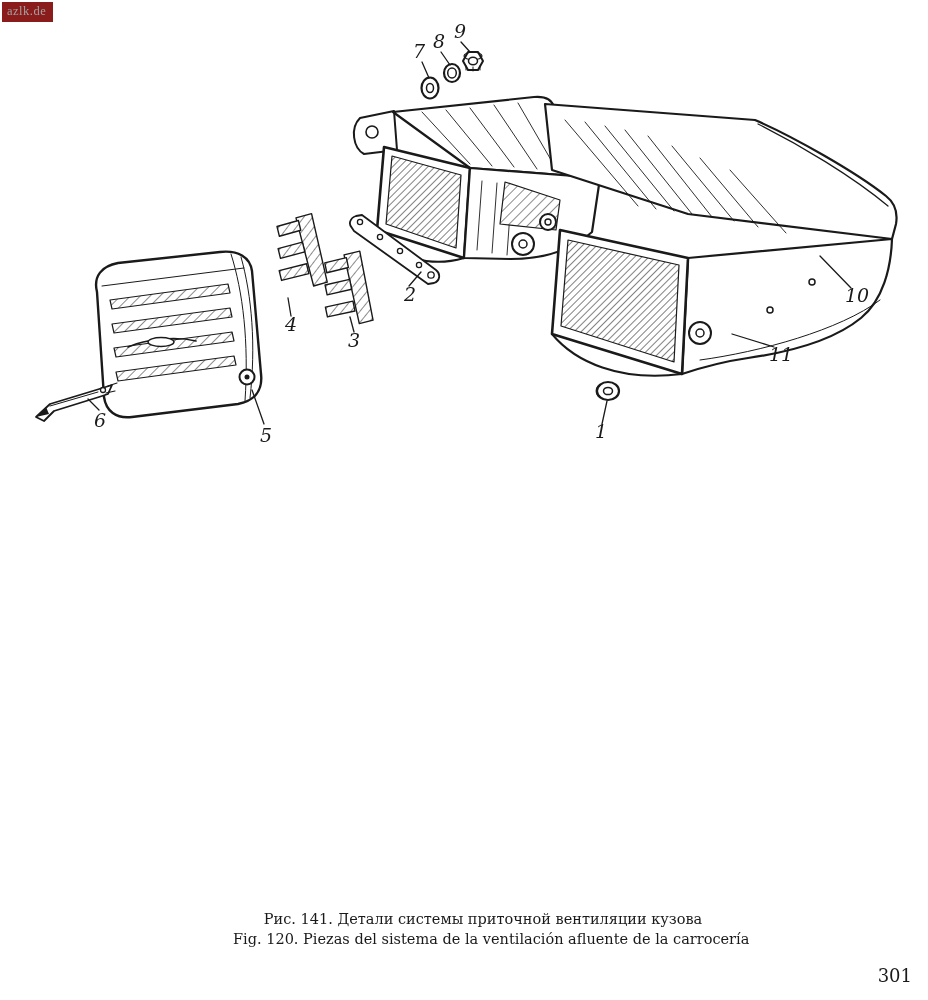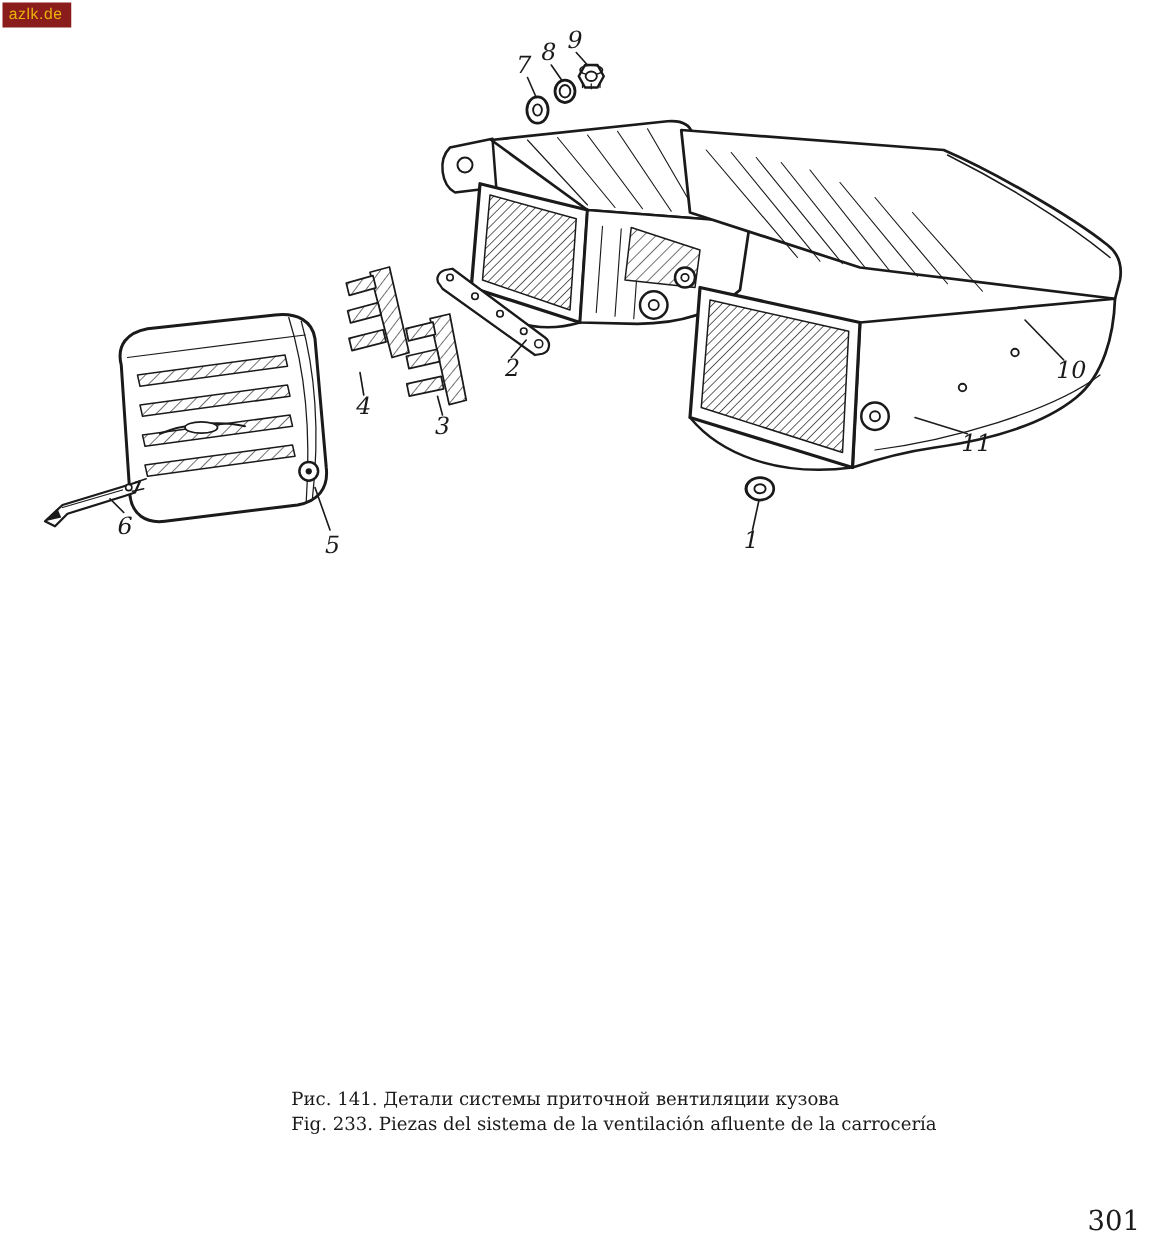--- a/index.html
+++ b/index.html
@@ -8,22 +8,22 @@
     background: #ffffff;
     position: relative;
     overflow: hidden;
     font-family: "DejaVu Serif", "Liberation Serif", serif;
     color: #1a1a1a;
   }
   .page { position: absolute; inset: 0; }
 
   .watermark {
     position: absolute; left: 2px; top: 2px;
-    background: #8a1c1c; color: #eab308;
-    font-family: Liberation Sans, sans-serif;
+    background: #8a1c1c; color: #a3a3a3;
+    font-family: Liberation Serif, serif;
     font-size: 12.5px; line-height: 15px;
     padding: 2px 7px 3px 5px;
     letter-spacing: 0.5px;
   }
 
   svg.figure { position: absolute; left: 0; top: 0; }
 
   .ln { fill: none;   stroke: #1a1a1a; }
   .fw { fill: #ffffff; stroke: #1a1a1a; }
   .fh { fill: url(#hatchDense); stroke: #1a1a1a; }
@@ -34,29 +34,30 @@
     font-style: italic;
     font-size: 19px;
     fill: #1a1a1a;
     text-anchor: middle;
   }
   svg path, svg line, svg circle, svg ellipse, svg polygon {
     stroke-linejoin: round; stroke-linecap: round;
   }
 
   .captions {
-    position: absolute; left: 233px; top: 871px; width: 500px;
+    position: absolute; left: 233px; top: 910px; width: 500px;
     font-size: 14.5px; line-height: 19.5px;
     color: #1a1a1a;
+    text-align: center;
   }
   .captions div { white-space: nowrap; }
 
   .page-number {
     position: absolute; right: 16px; top: 965px;
-    font-size: 22px; color: #1a1a1a;
+    font-size: 18px; color: #1a1a1a;
   }
 </style>
 </head>
 <body>
 
 <div class="page">
 
   <div class="watermark">azlk.de</div>
 
   <svg class="figure" width="928" height="520" viewBox="0 0 928 520">
@@ -216,18 +217,18 @@
       <text class="plabel" x="266" y="442">5</text>
       <text class="plabel" x="100" y="427">6</text>
       <text class="plabel" x="601" y="438">1</text>
       <text class="plabel" x="857" y="302">10</text>
       <text class="plabel" x="781" y="361">11</text>
     </g>
   </svg>
 
   <div class="captions">
     <div>Рис. 141. Детали системы приточной вентиляции кузова</div>
-    <div>Fig. 233. Piezas del sistema de la ventilación afluente de la carrocería</div>
+    <div>Fig. 120. Piezas del sistema de la ventilación afluente de la carrocería</div>
   </div>
 
   <div class="page-number">301</div>
 
 </div>
 
 </body></html>

